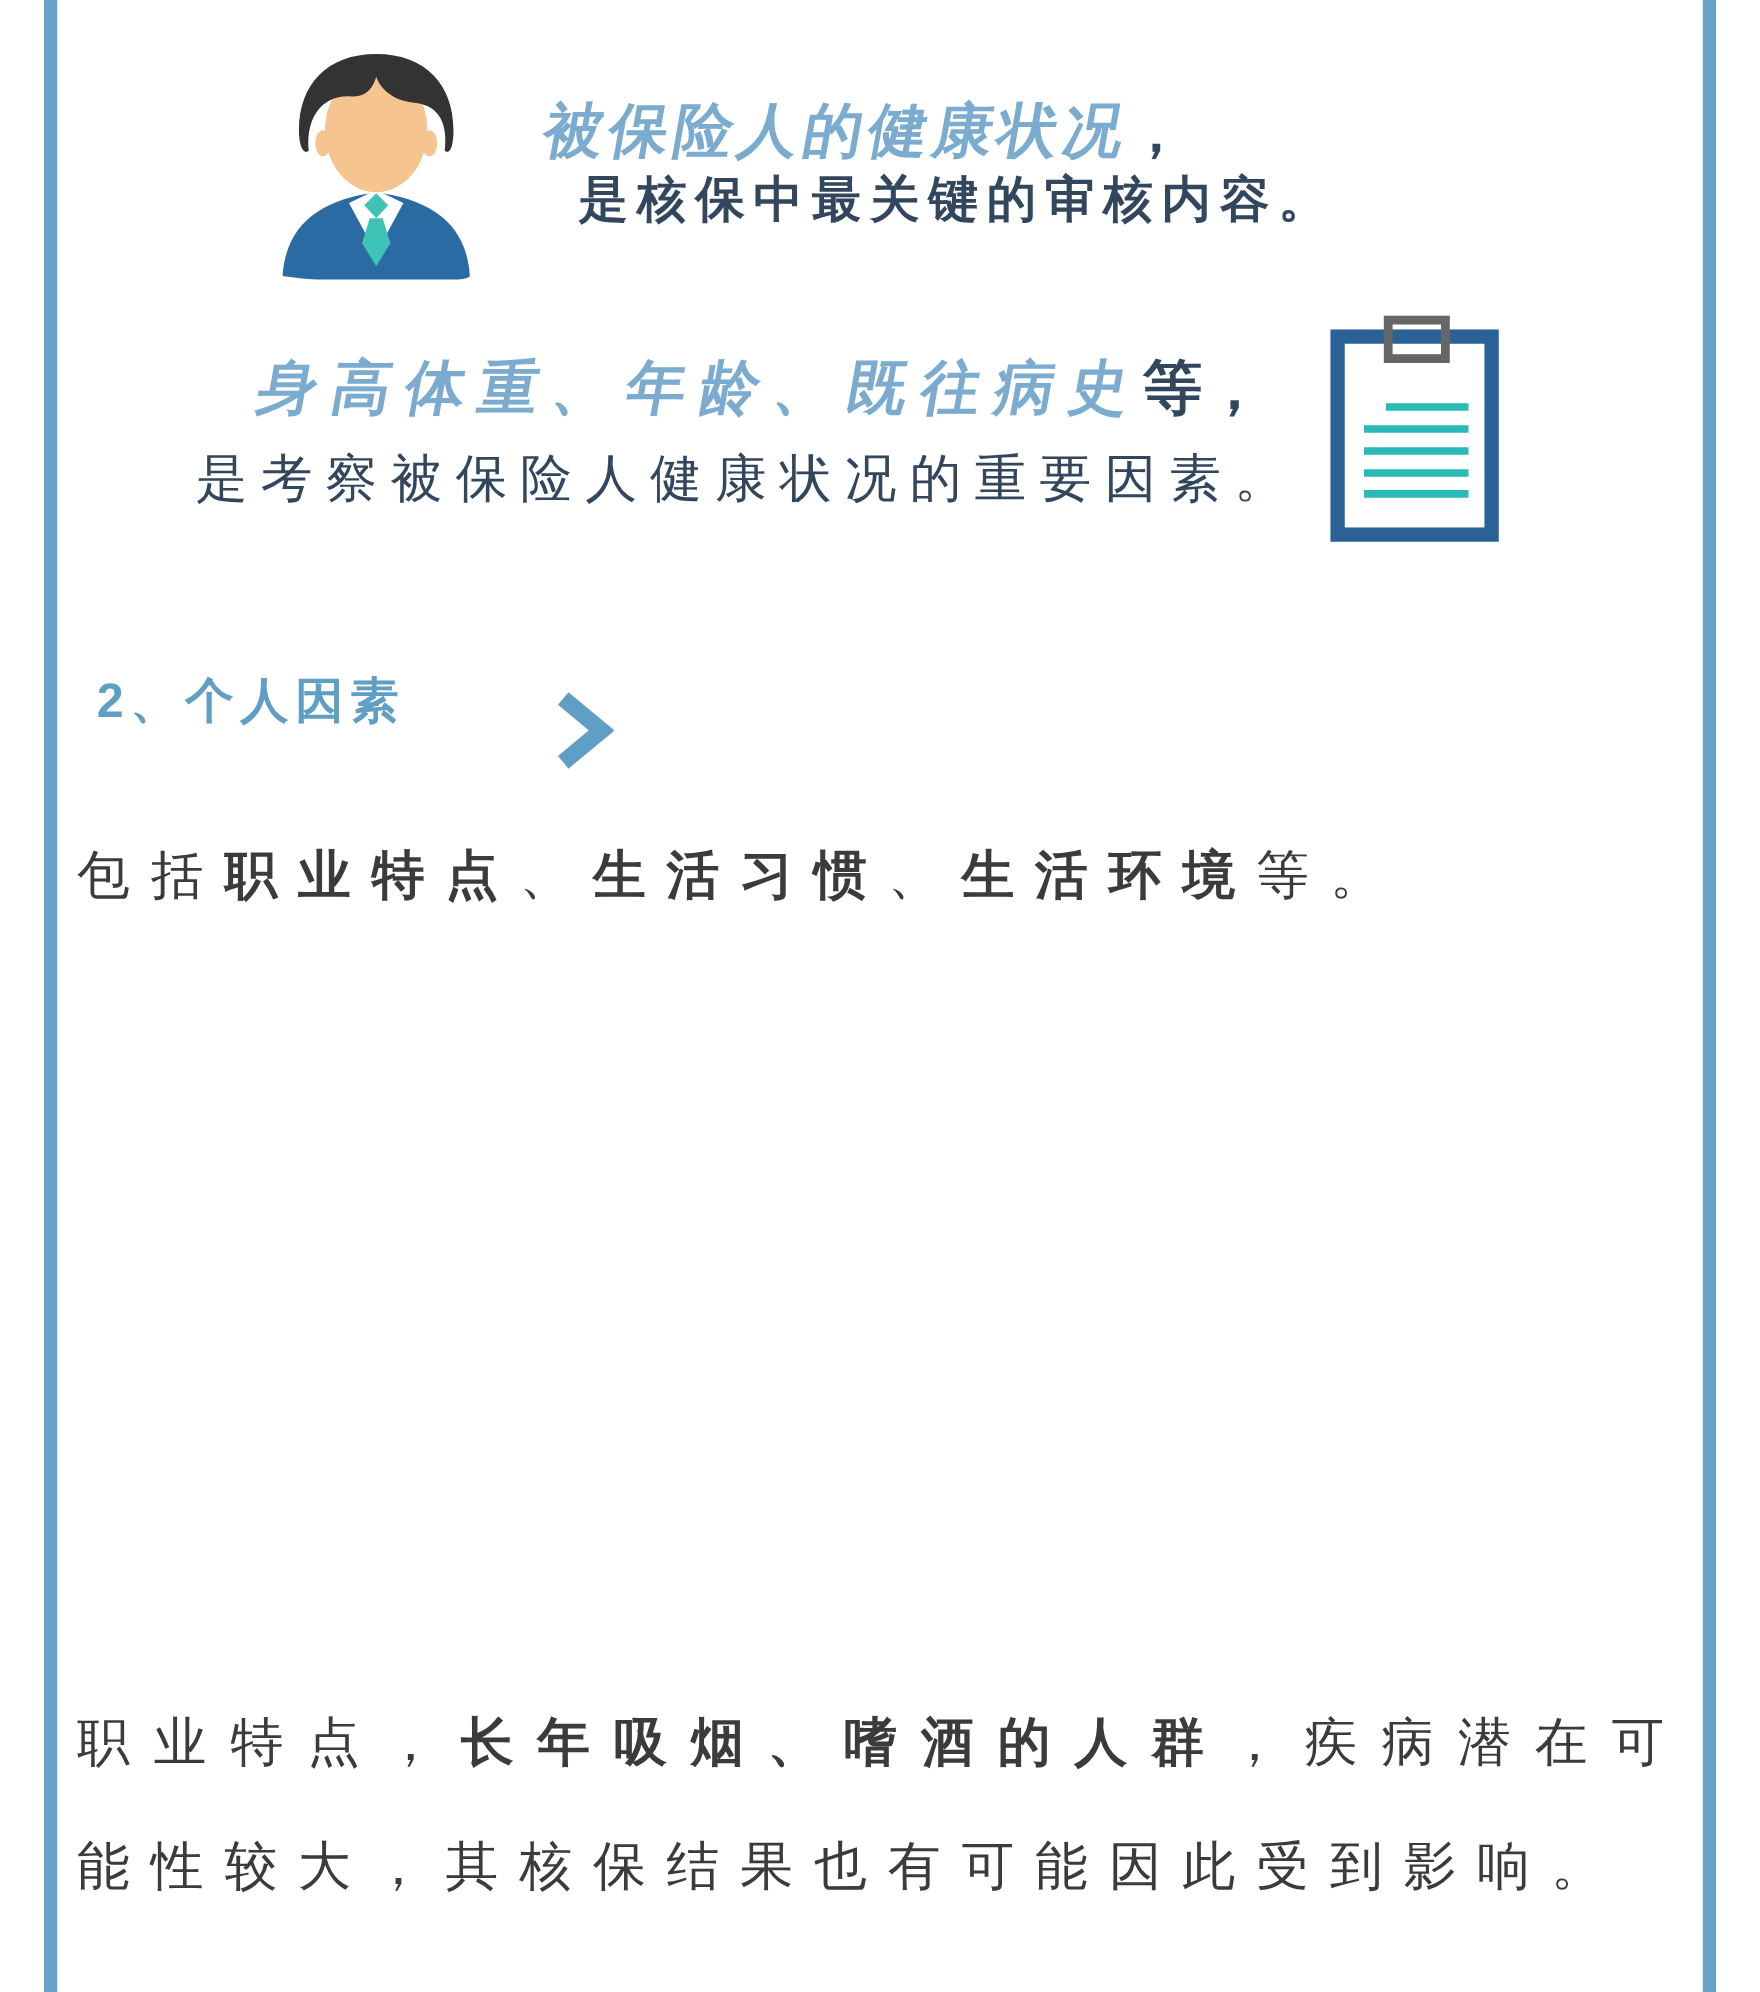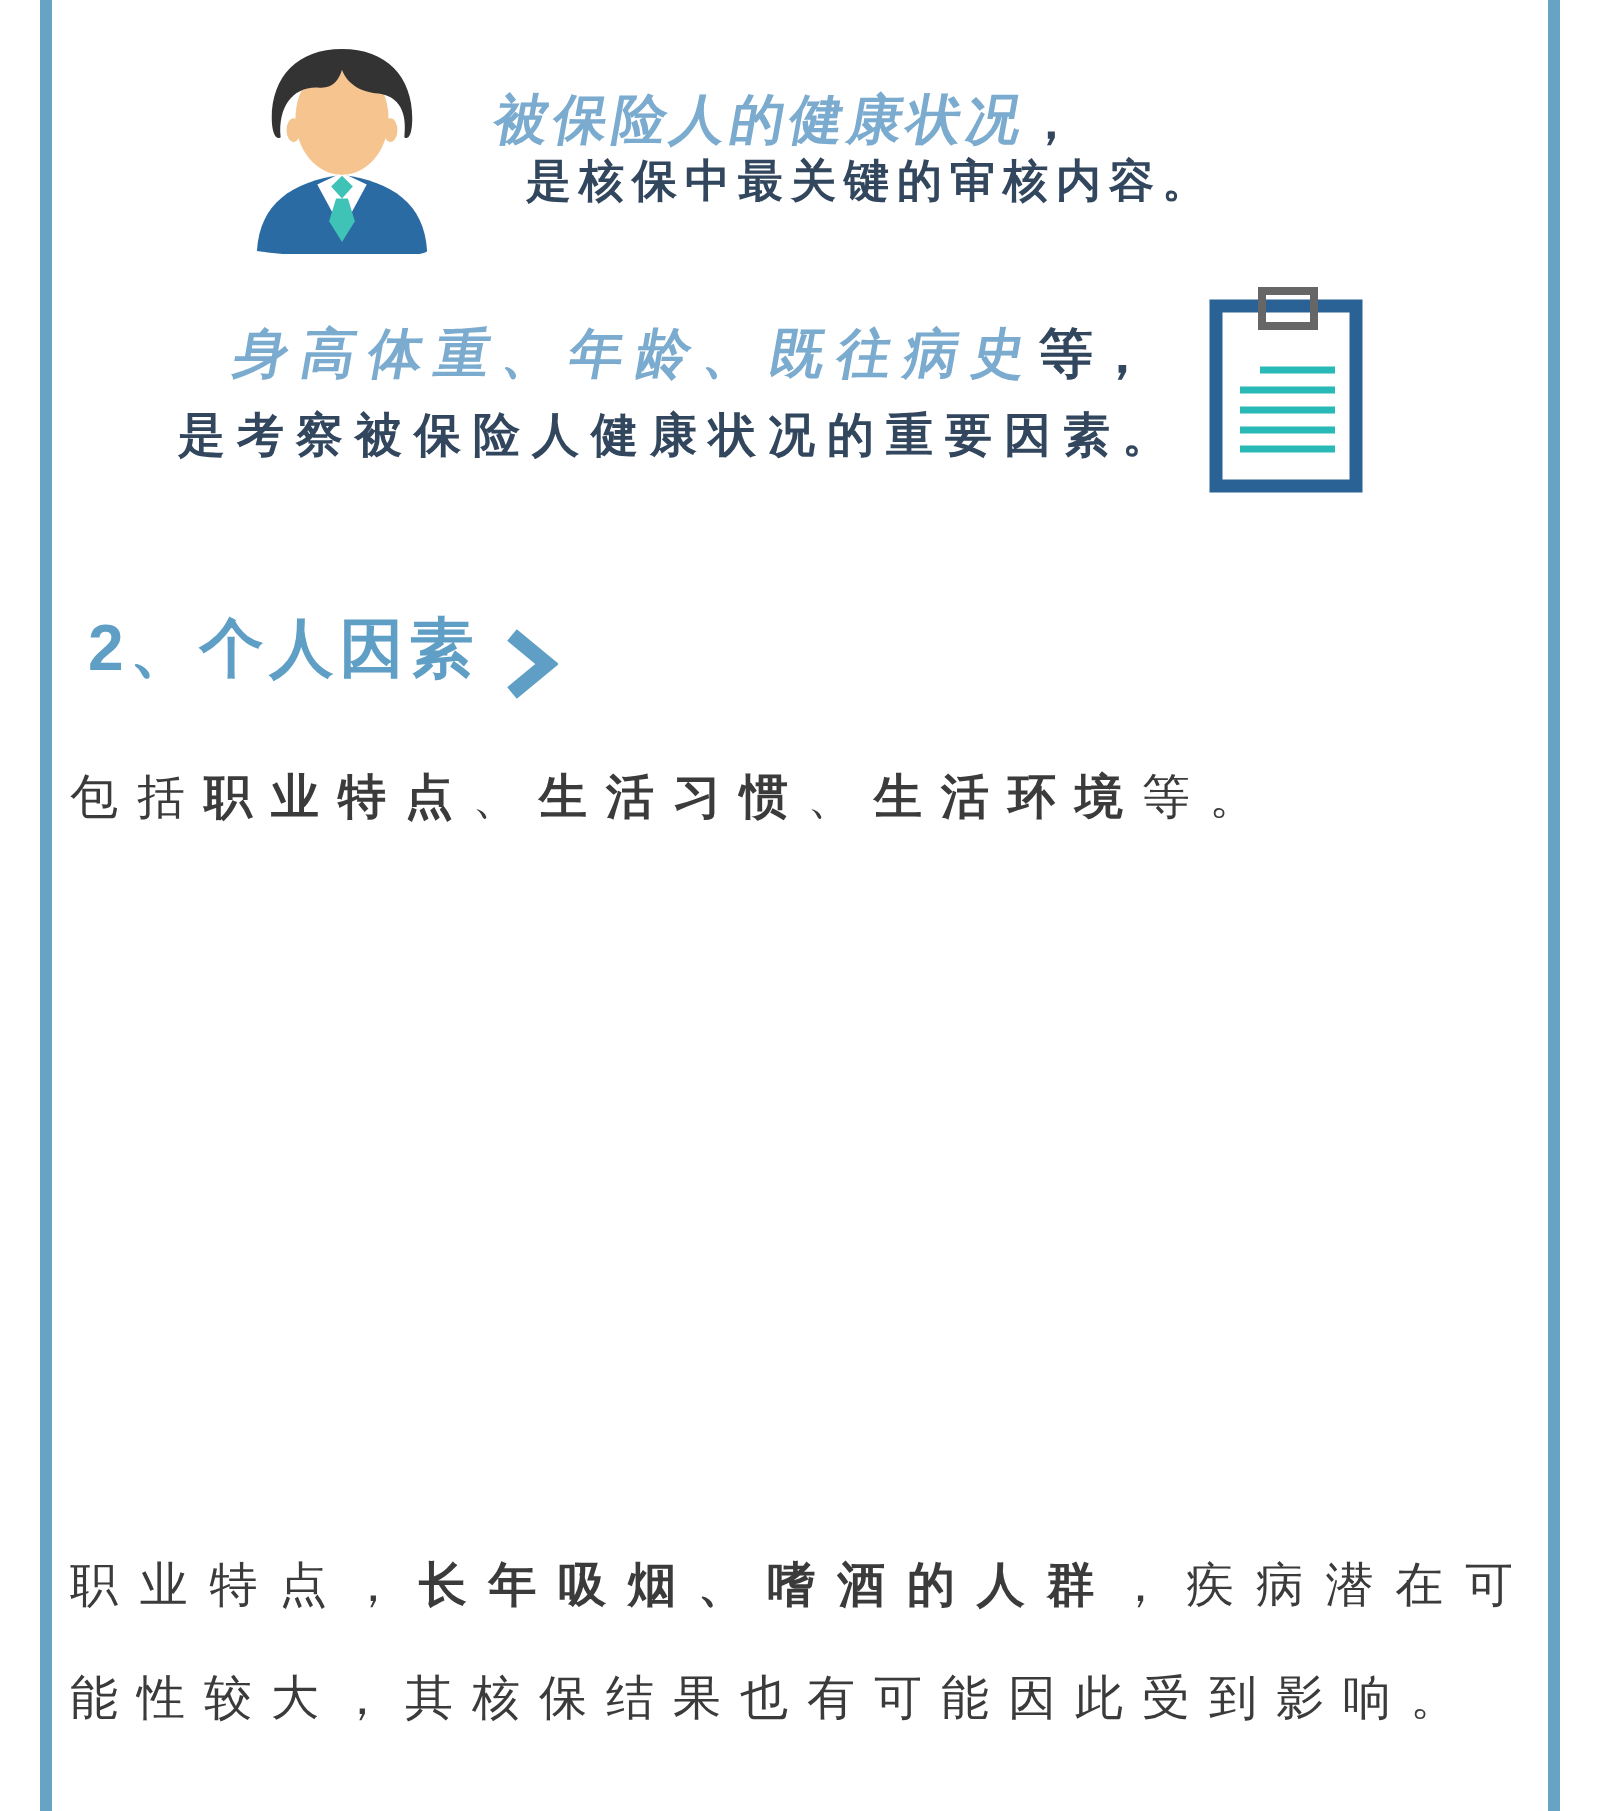--- a/index.html
+++ b/index.html
@@ -28,26 +28,26 @@
     font-weight:700;
     color:var(--heroblue,#7babce);
   }
   .l1{left:495px;top:92px;font-size:54px;letter-spacing:5px;}
   .l1 .tail{font-weight:700;color:var(--navy,#32475e);font-size:50px;}
   .l1b{left:526px;top:158px;font-size:45px;letter-spacing:8px;
        font-weight:700;color:var(--navy,#32475e);}
   .l2{left:235px;top:326px;font-size:54px;letter-spacing:13px;}
   .l2 .tail{font-weight:700;color:var(--navy,#32475e);letter-spacing:2px;}
   .l2b{left:178px;top:411px;font-size:47px;letter-spacing:12px;
-       font-weight:700;color:var(--navy,#32475e);}
+       font-weight:400;color:var(--navy,#32475e);}
 
   
   .sec-head{
     position:absolute;left:88px;top:616px;
-    font-size:64px;font-weight:700;letter-spacing:6px;
+    font-size:44px;font-weight:700;letter-spacing:6px;
     color:var(--heading,#5f9fc6);line-height:1;white-space:nowrap;
   }
   .chevron{position:absolute;left:502px;top:628px;width:56px;height:72px;}
 
   
   .para{
     position:absolute;left:70px;width:1462px;
     font-size:48px;line-height:113px;letter-spacing:19px;
     color:var(--body,#3b3b3b);
     text-align:justify;text-justify:inter-ideograph;

